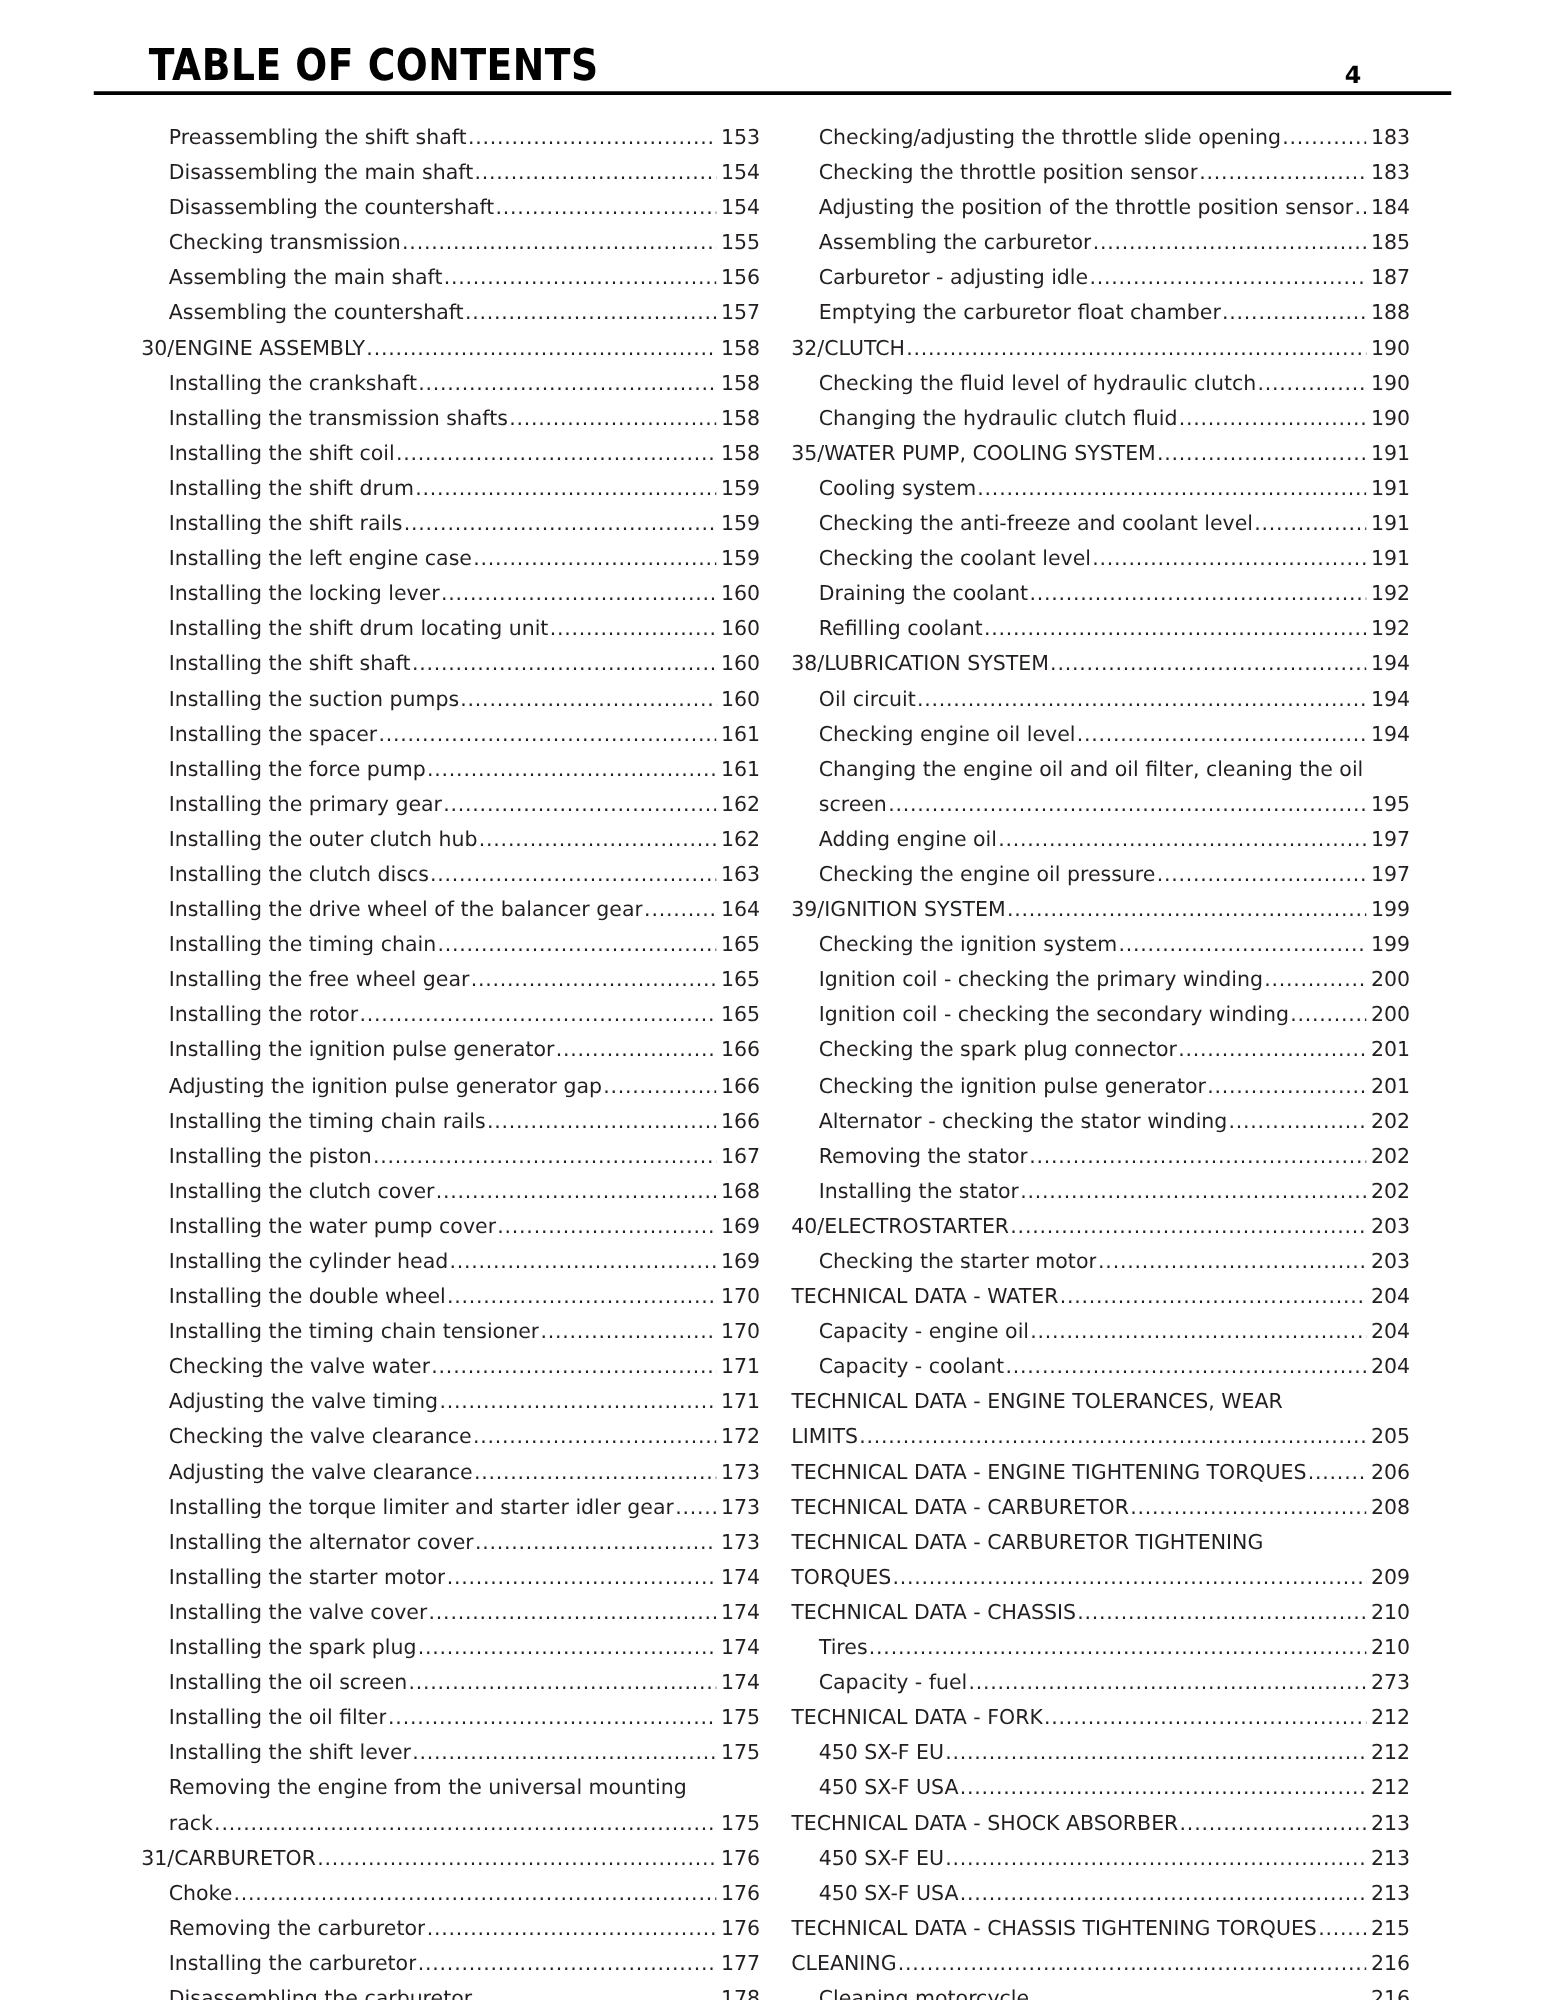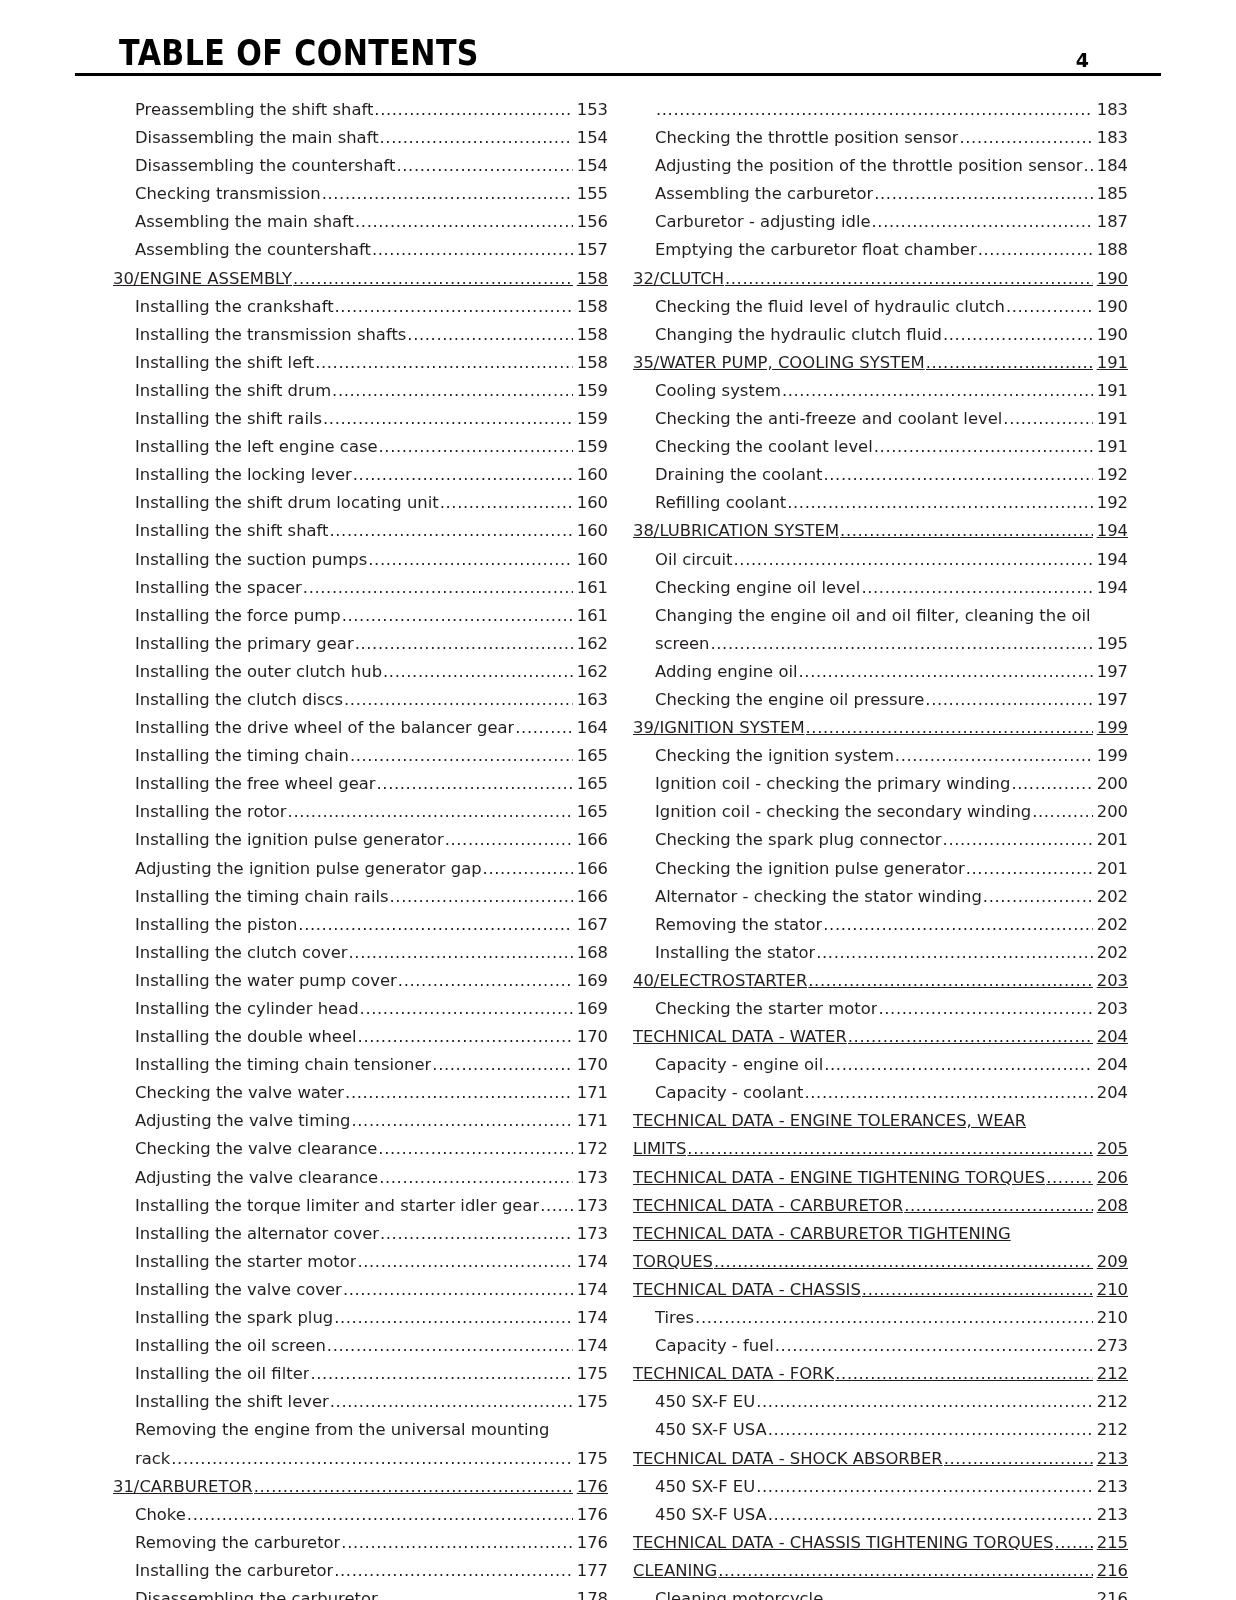--- a/index.html
+++ b/index.html
@@ -74,21 +74,21 @@
 
   
   .entry {
     display: flex;
     align-items: flex-end;
     font-size: 16.4px;
     line-height: 28.1px;
     color: #231f20;
     white-space: nowrap;
   }
-  .entry.level-0 { padding-left: 0px; text-decoration: underline; }
+  .entry.level-0 { padding-left: 0px; }
   .entry.level-1 { padding-left: 22px; }
 
   .entry .label {
     flex: 0 0 auto;
     overflow: hidden;
   }
   .entry .leader {
     flex: 1 1 auto;
     overflow: hidden;
     white-space: nowrap;
@@ -159,21 +159,21 @@
         <span class="label">Installing the crankshaft</span>
         <span class="leader">................................................................................................................................................................</span>
         <span class="pageno">158</span>
       </div>
       <div class="entry level-1">
         <span class="label">Installing the transmission shafts</span>
         <span class="leader">................................................................................................................................................................</span>
         <span class="pageno">158</span>
       </div>
       <div class="entry level-1">
-        <span class="label">Installing the shift left</span>
+        <span class="label">Installing the shift coil</span>
         <span class="leader">................................................................................................................................................................</span>
         <span class="pageno">158</span>
       </div>
       <div class="entry level-1">
         <span class="label">Installing the shift drum</span>
         <span class="leader">................................................................................................................................................................</span>
         <span class="pageno">159</span>
       </div>
       <div class="entry level-1">
         <span class="label">Installing the shift rails</span>
@@ -386,20 +386,21 @@
         <span class="pageno">177</span>
       </div>
       <div class="entry level-1">
         <span class="label">Disassembling the carburetor</span>
         <span class="leader">................................................................................................................................................................</span>
         <span class="pageno">178</span>
       </div>
     </div>
   <div class="col col-right" id="col-right">
       <div class="entry level-1">
+        <span class="label">Checking/adjusting the throttle slide opening</span>
         <span class="leader">................................................................................................................................................................</span>
         <span class="pageno">183</span>
       </div>
       <div class="entry level-1">
         <span class="label">Checking the throttle position sensor</span>
         <span class="leader">................................................................................................................................................................</span>
         <span class="pageno">183</span>
       </div>
       <div class="entry level-1">
         <span class="label">Adjusting the position of the throttle position sensor</span>

